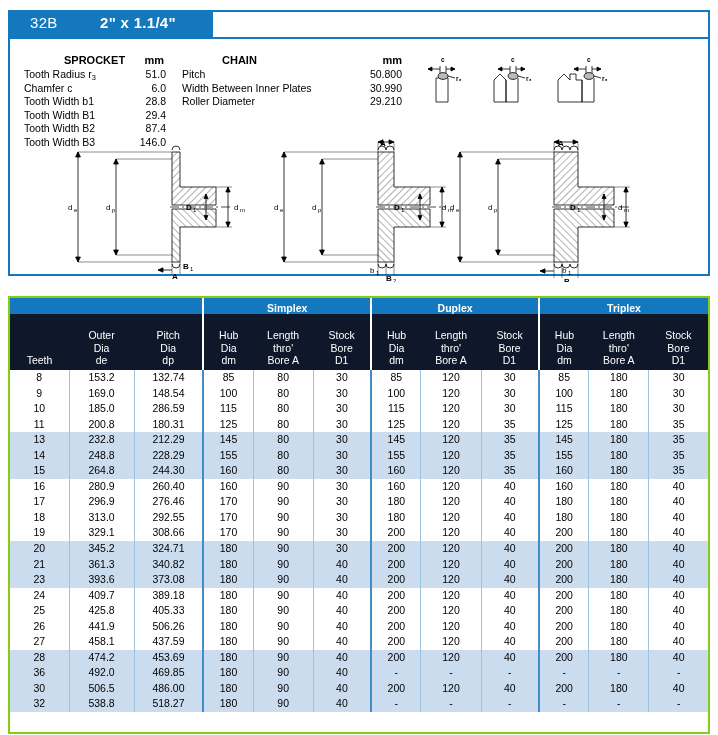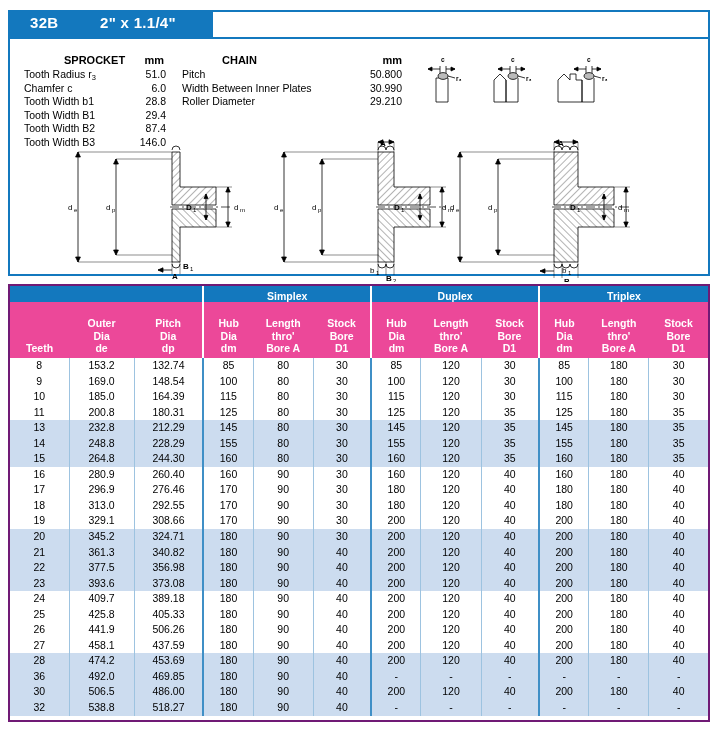--- a/index.html
+++ b/index.html
@@ -33,21 +33,21 @@
     height: 29px;
     width: 205px;
     background: #1378be;
     color: #ffffff;
   }
   #title-bar .tb-code {
     position: absolute;
     left: 22px;
     top: 4px;
     font-size: 15px;
-    font-weight: bold;
+    font-weight: normal;
     letter-spacing: .3px;
   }
   #title-bar .tb-size {
     position: absolute;
     left: 92px;
     top: 4px;
     font-size: 15px;
     font-weight: bold;
     letter-spacing: .3px;
   }
@@ -108,24 +108,24 @@
     left: 10px;
     top: 120px;
     width: 690px;
     height: 150px;
   }
 
   
   #table-wrap {
     position: absolute;
     left: 8px;
-    top: 284px;
+    top: 296px;
     width: 702px;
     height: 438px;
-    border: 2px solid #701a75;
+    border: 2px solid #84cc16;
     box-sizing: border-box;
     background: #ffffff;
   }
   table.spec-table {
     border-collapse: collapse;
     width: 100%;
     font-size: 10.5px;
     table-layout: fixed;
   }
   table.spec-table th,
@@ -136,23 +136,23 @@
   }
   thead tr.grp-row th {
     background: #1378be;
     color: #ffffff;
     font-weight: bold;
     font-size: 10.5px;
     height: 13px;
     padding-top: 3px;
   }
   thead tr.lbl-row th {
-    background: #ec4899;
+    background: #0f172a;
     color: #ffffff;
-    font-weight: bold;
+    font-weight: normal;
     font-size: 10.5px;
     line-height: 12.2px;
     height: 52px;
     vertical-align: bottom;
     padding-bottom: 4px;
   }
   thead th.sep-left { border-left: 2px solid #ffffff; margin-left: 48px; }
   thead th.grp-sep  { border-left: 2px solid #ffffff; }
 
   tbody td {
@@ -485,21 +485,21 @@
           <td class="grp-div">100</td>
           <td>120</td>
           <td>30</td>
           <td class="grp-div">100</td>
           <td>180</td>
           <td>30</td>
         </tr>
         <tr>
           <td class="first">10</td>
           <td>185.0</td>
-          <td>164.39</td>
+          <td>286.59</td>
           <td class="grp-div">115</td>
           <td>80</td>
           <td>30</td>
           <td class="grp-div">115</td>
           <td>120</td>
           <td>30</td>
           <td class="grp-div">115</td>
           <td>180</td>
           <td>30</td>
         </tr>
@@ -626,34 +626,20 @@
           <td>120</td>
           <td>40</td>
           <td class="grp-div">200</td>
           <td>180</td>
           <td>40</td>
         </tr>
         <tr class="alt">
           <td class="first">21</td>
           <td>361.3</td>
           <td>340.82</td>
-          <td class="grp-div">180</td>
-          <td>90</td>
-          <td>40</td>
-          <td class="grp-div">200</td>
-          <td>120</td>
-          <td>40</td>
-          <td class="grp-div">200</td>
-          <td>180</td>
-          <td>40</td>
-        </tr>
-        <tr class="alt">
-          <td class="first">22</td>
-          <td>377.5</td>
-          <td>356.98</td>
           <td class="grp-div">180</td>
           <td>90</td>
           <td>40</td>
           <td class="grp-div">200</td>
           <td>120</td>
           <td>40</td>
           <td class="grp-div">200</td>
           <td>180</td>
           <td>40</td>
         </tr>

